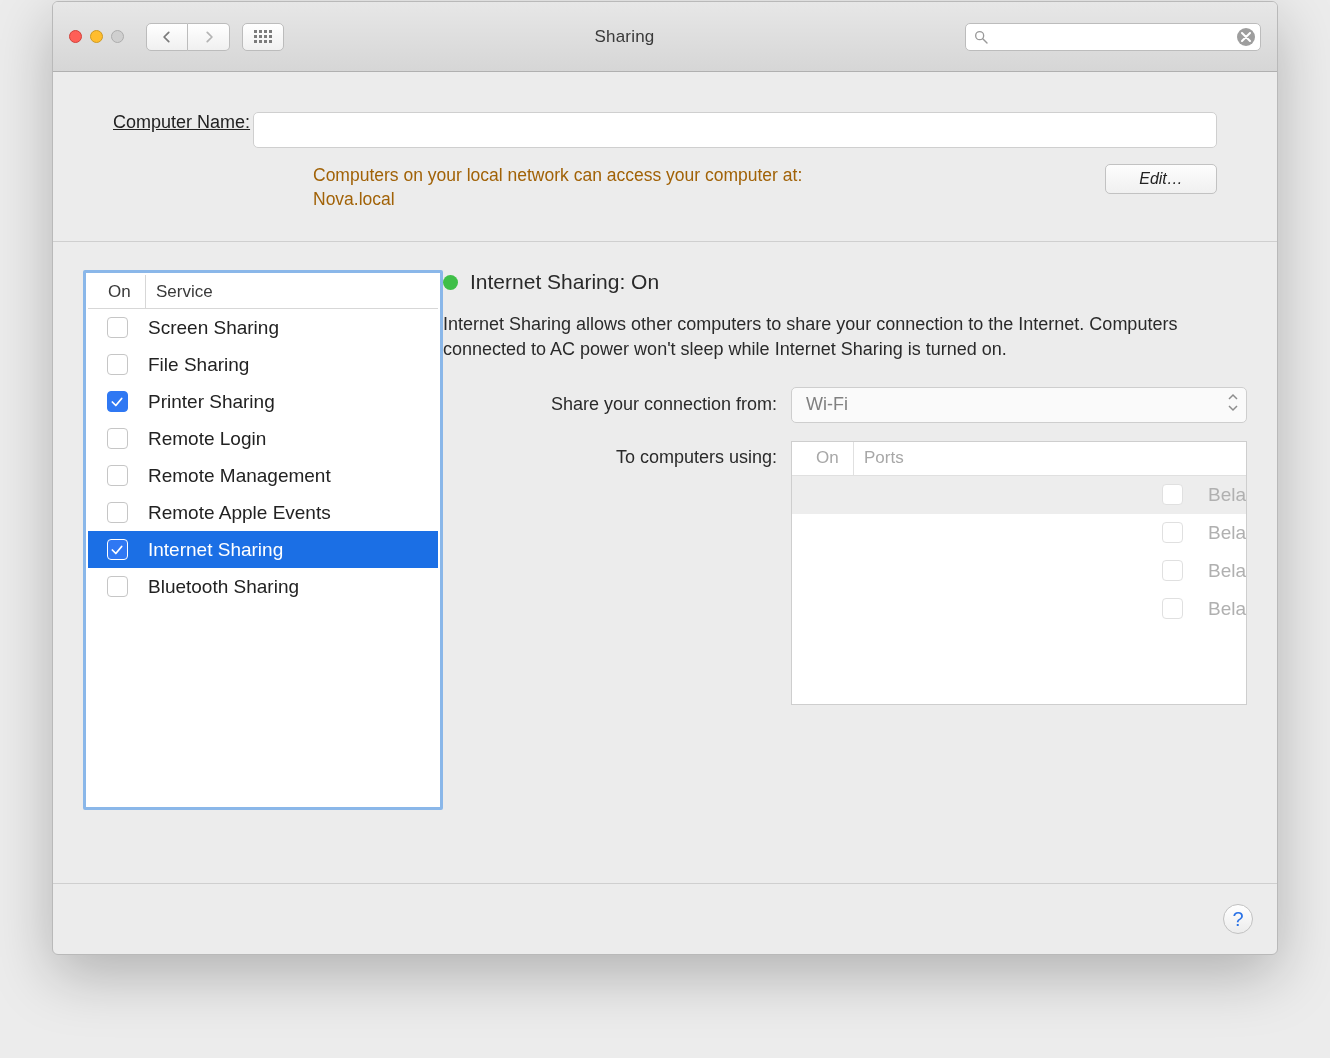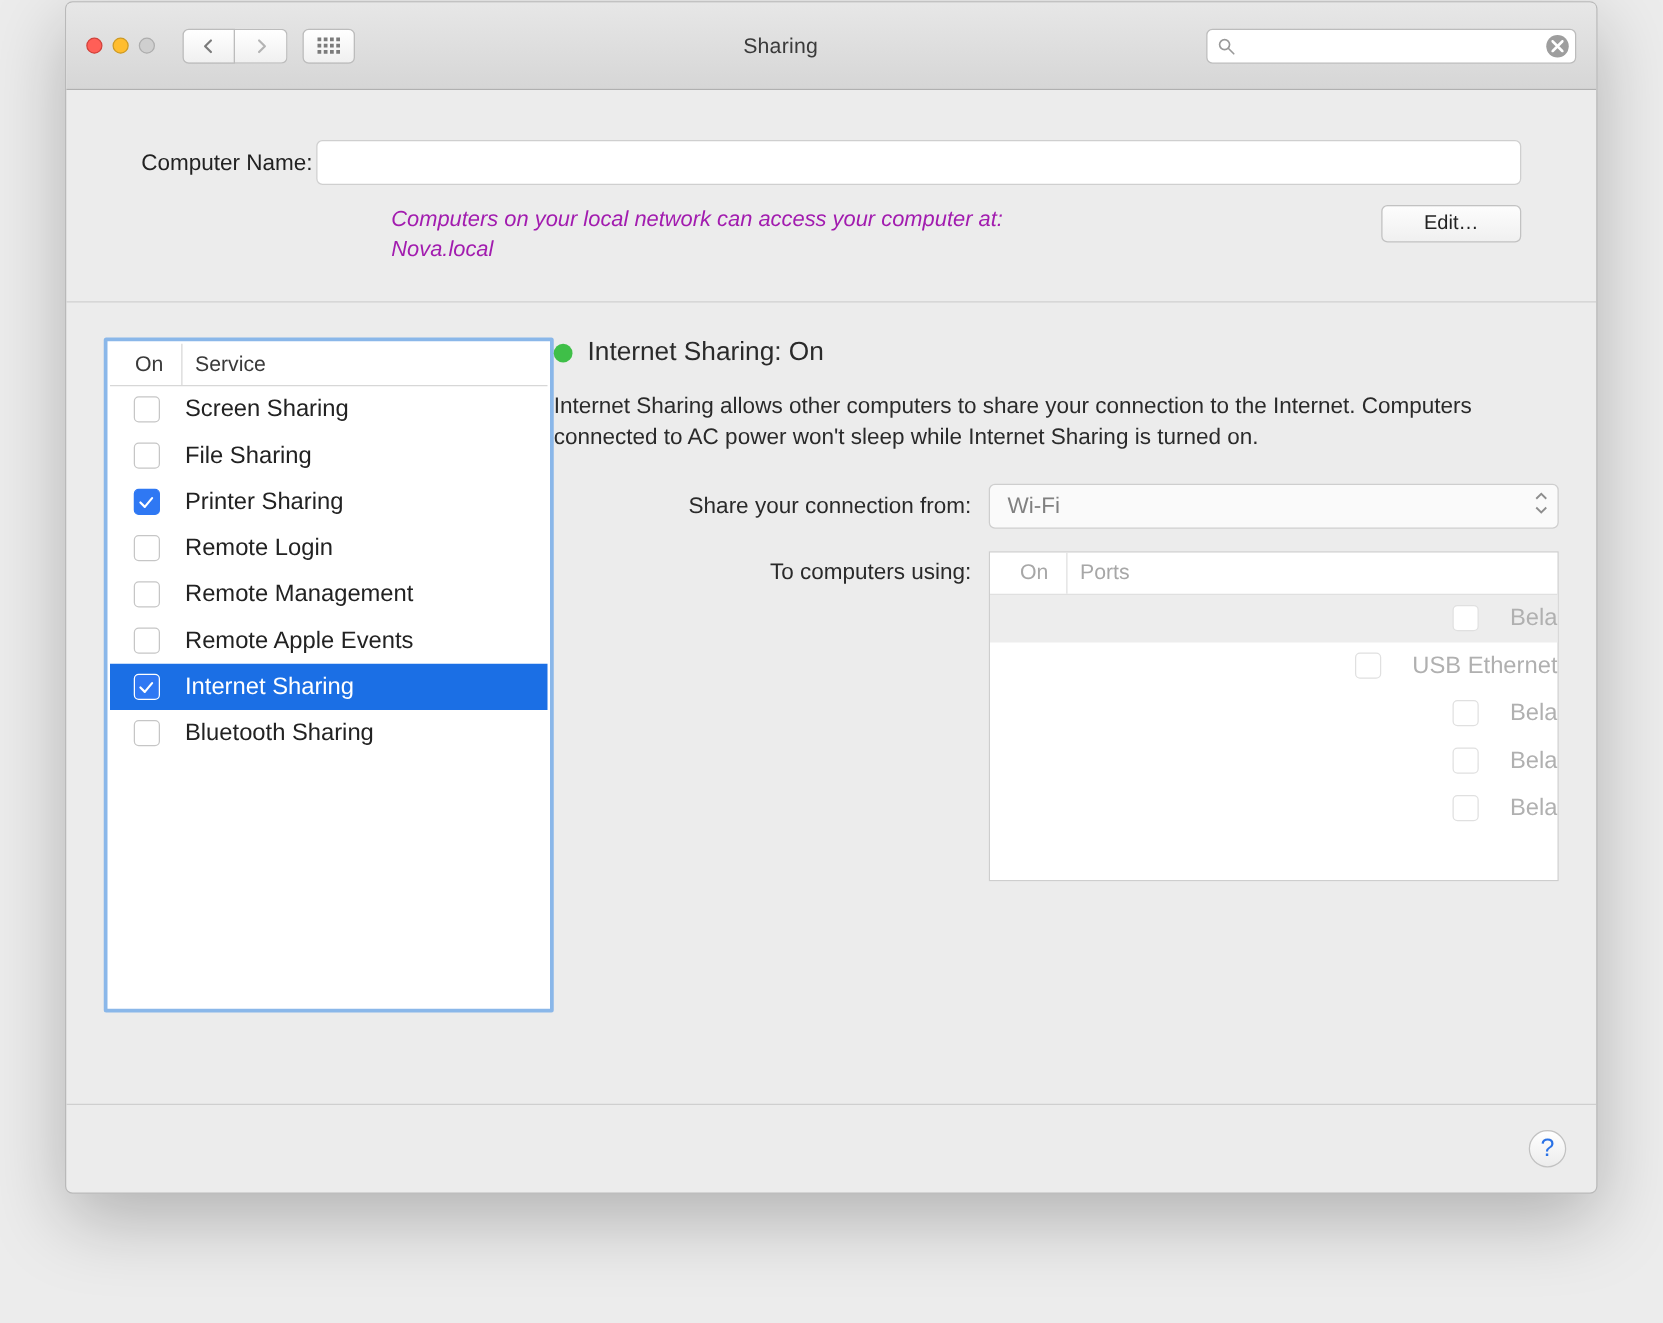--- a/index.html
+++ b/index.html
@@ -64,34 +64,34 @@
 }
 .search-wrap .mag { position: absolute; left: 8px; top: 6px; width: 16px; height: 16px; color: #999; }
 .search-wrap .clear { position: absolute; right: 6px; top: 5px; width: 18px; height: 18px; border-radius: 50%; background: #9e9e9e; color: #fff; display:flex; align-items:center; justify-content:center; font-size: 12px; }
 
 
 .name-section {
   padding: 40px 60px 30px 60px;
   border-bottom: 1px solid #cfcfcf;
   position: relative;
 }
-.name-row { display: flex; align-items: center; gap: 3px; }
+.name-row { display: flex; gap: 3px; text-decoration: underline; }
 .name-label { font-size: 18px; color: #222; white-space: nowrap; }
 .name-input {
   flex: 1; height: 36px;
   border: 1px solid #cfcfcf; border-radius: 5px;
   background: #fff; padding: 0 10px; font-size: 16px;
 }
 .name-hint-row { display: flex; margin-top: 16px; padding-left: 200px; gap: 20px; align-items: flex-start; }
-.hint-text { font-size: 17.5px; color: #a21caf; line-height: 1.35; flex: 1; font-style: italic; }
+.hint-text { font-size: 17.5px; color: #a16207; line-height: 1.35; flex: 1; }
 .edit-btn {
   width: 112px; height: 30px;
   background: linear-gradient(#fdfdfd,#f0f0f0);
   border: 1px solid #c2c2c2; border-radius: 5px;
-  font-size: 16px; color: #222;
+  font-size: 16px; color: #222; font-style: italic;
 }
 
 
 .content { flex: 1; display: flex; padding: 28px 30px 20px 30px; border-bottom: 1px solid #cfcfcf; }
 
 
 .services {
   width: 360px; height: 540px;
   border: 3px solid #8ab7e9; border-radius: 2px;
   background: #fff; padding: 2px;
@@ -324,40 +324,34 @@
               <div class="port-row alt">
                 <div class="pcb">
                   <div class="checkbox"></div>
                 </div>
                 <div class="plabel">Bela</div>
               </div>
               <div class="port-row">
                 <div class="pcb">
                   <div class="checkbox"></div>
                 </div>
-                <div class="plabel">USB Ethernet</div>
+                <div class="plabel">Bela</div>
               </div>
               <div class="port-row">
                 <div class="pcb">
                   <div class="checkbox"></div>
                 </div>
                 <div class="plabel">Bela</div>
               </div>
               <div class="port-row">
                 <div class="pcb">
                   <div class="checkbox"></div>
                 </div>
                 <div class="plabel">Bela</div>
               </div>
-              <div class="port-row">
-                <div class="pcb">
-                  <div class="checkbox"></div>
-                </div>
-                <div class="plabel">Bela</div>
-              </div>
             </div>
         </div>
       </div>
     </div>
   </div>
 
   <div class="footer">
     <div class="help-btn">?</div>
   </div>
 

